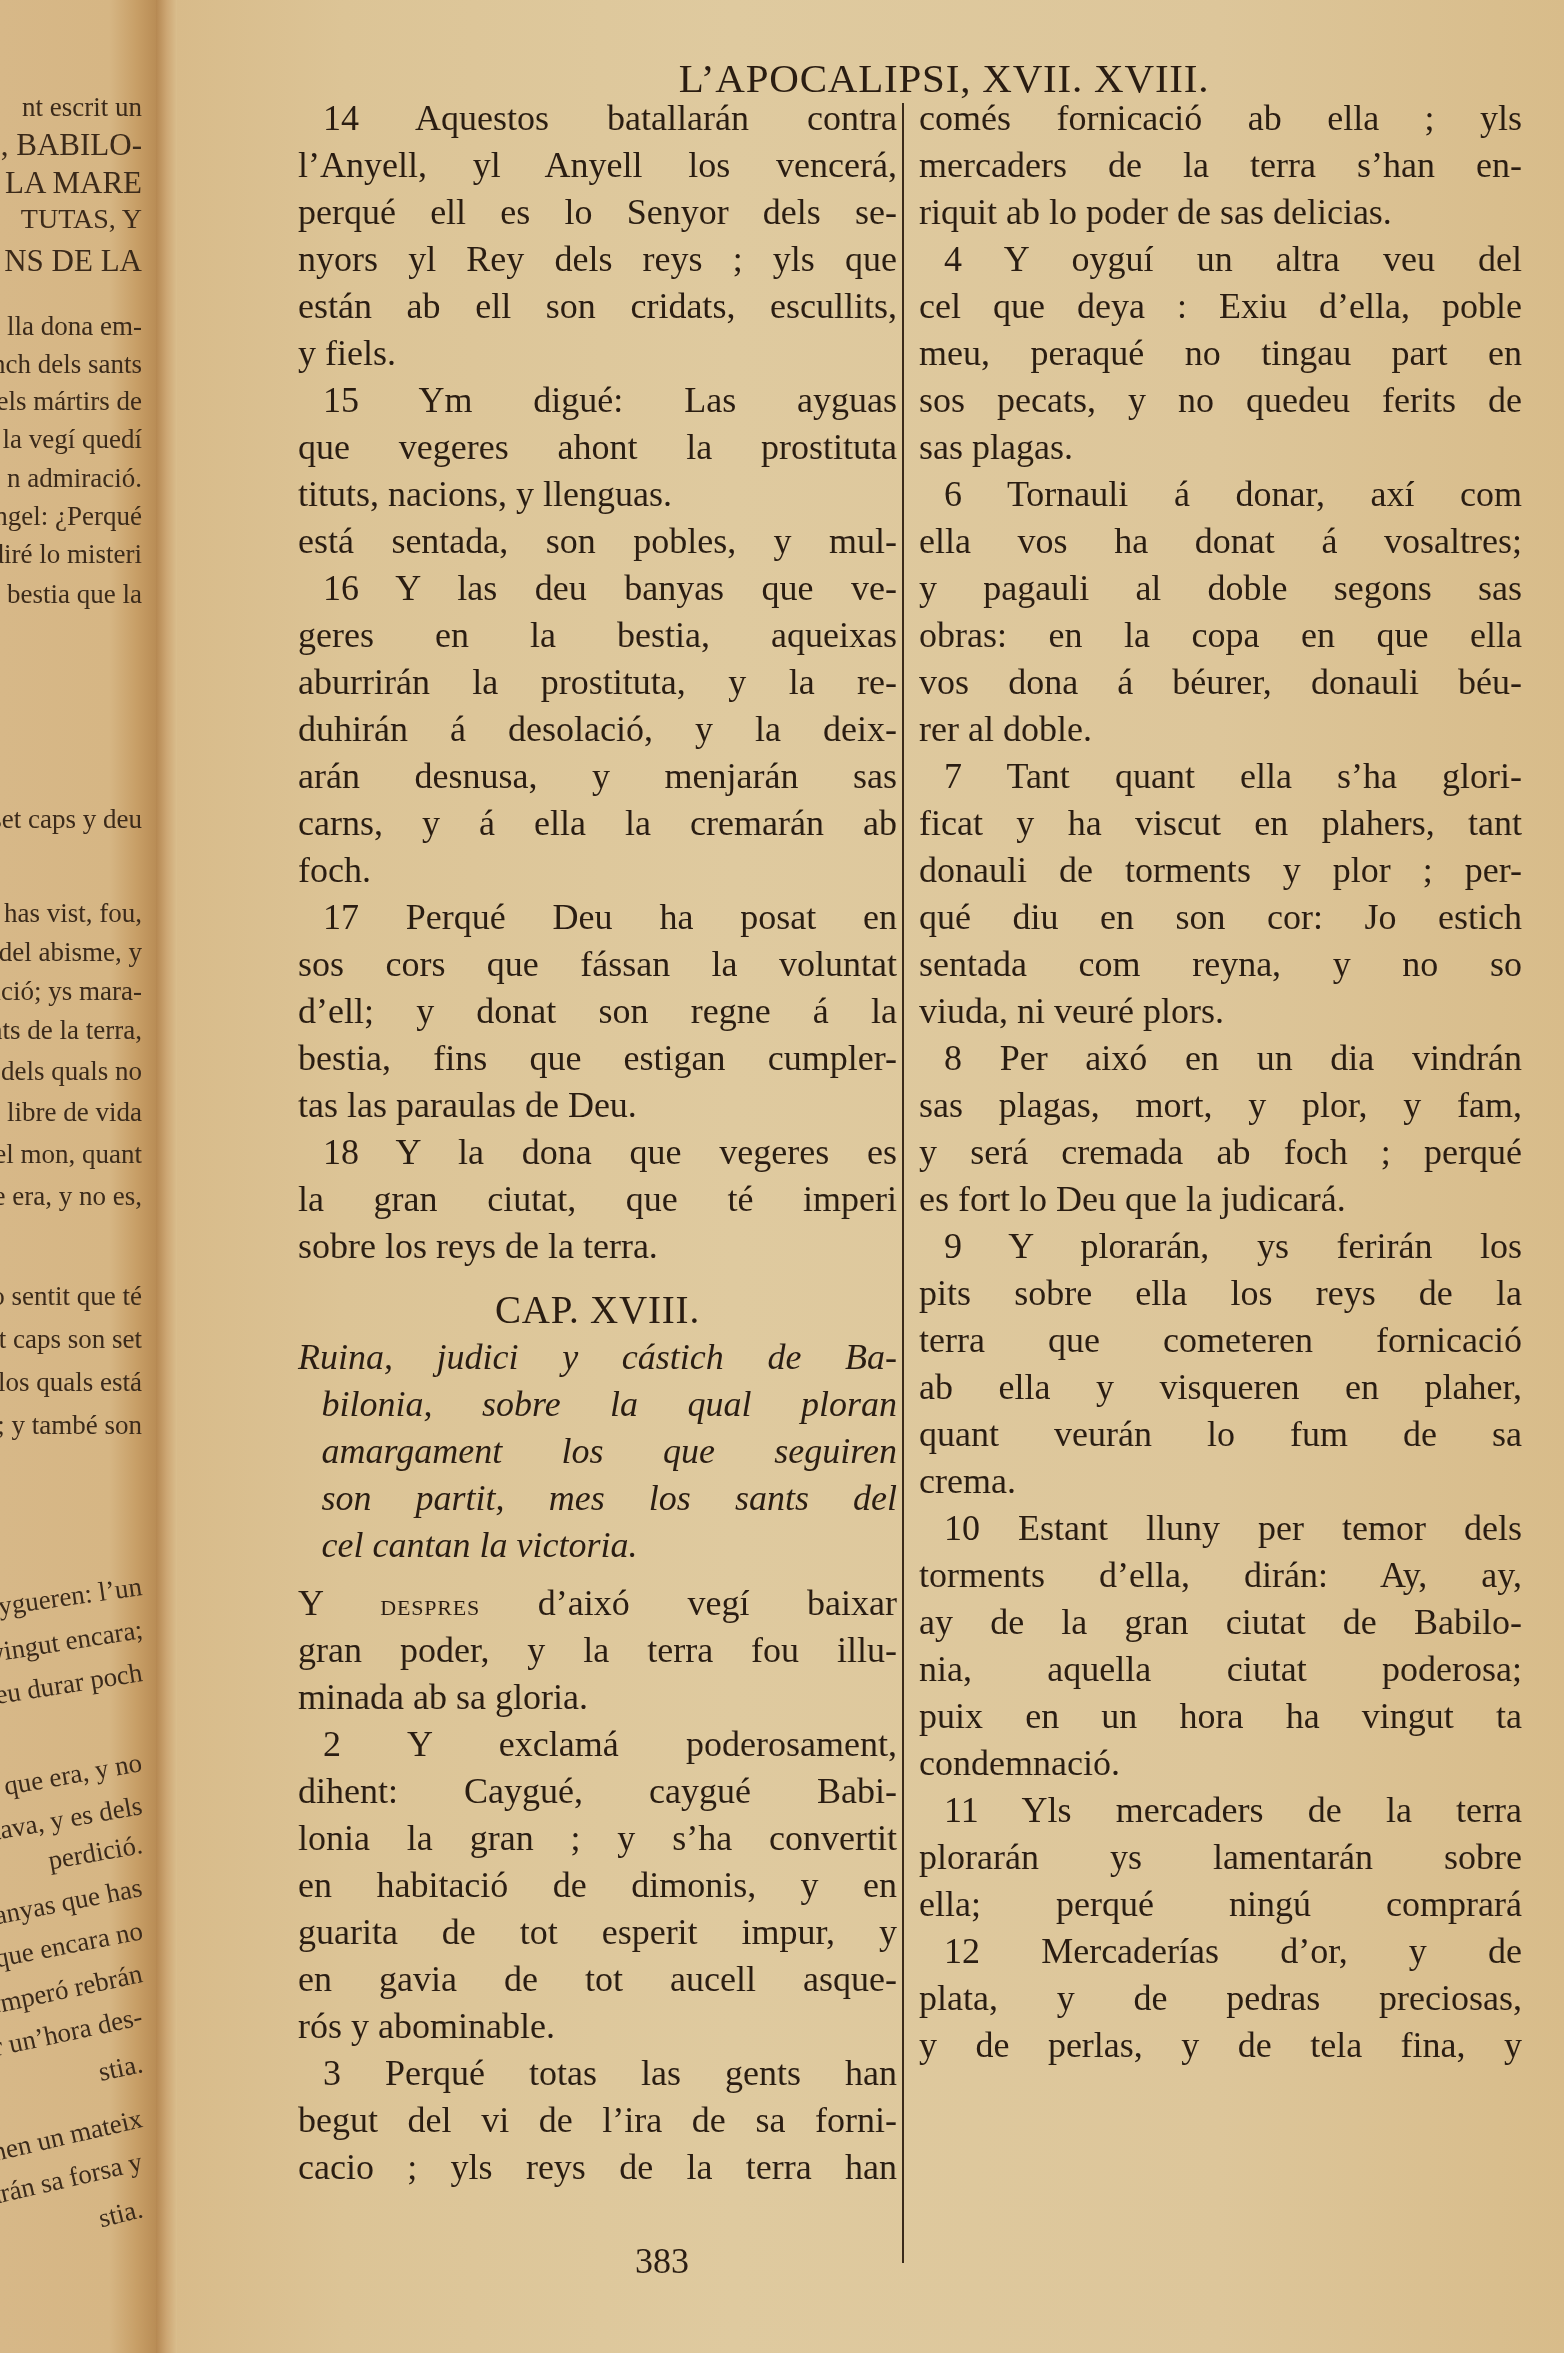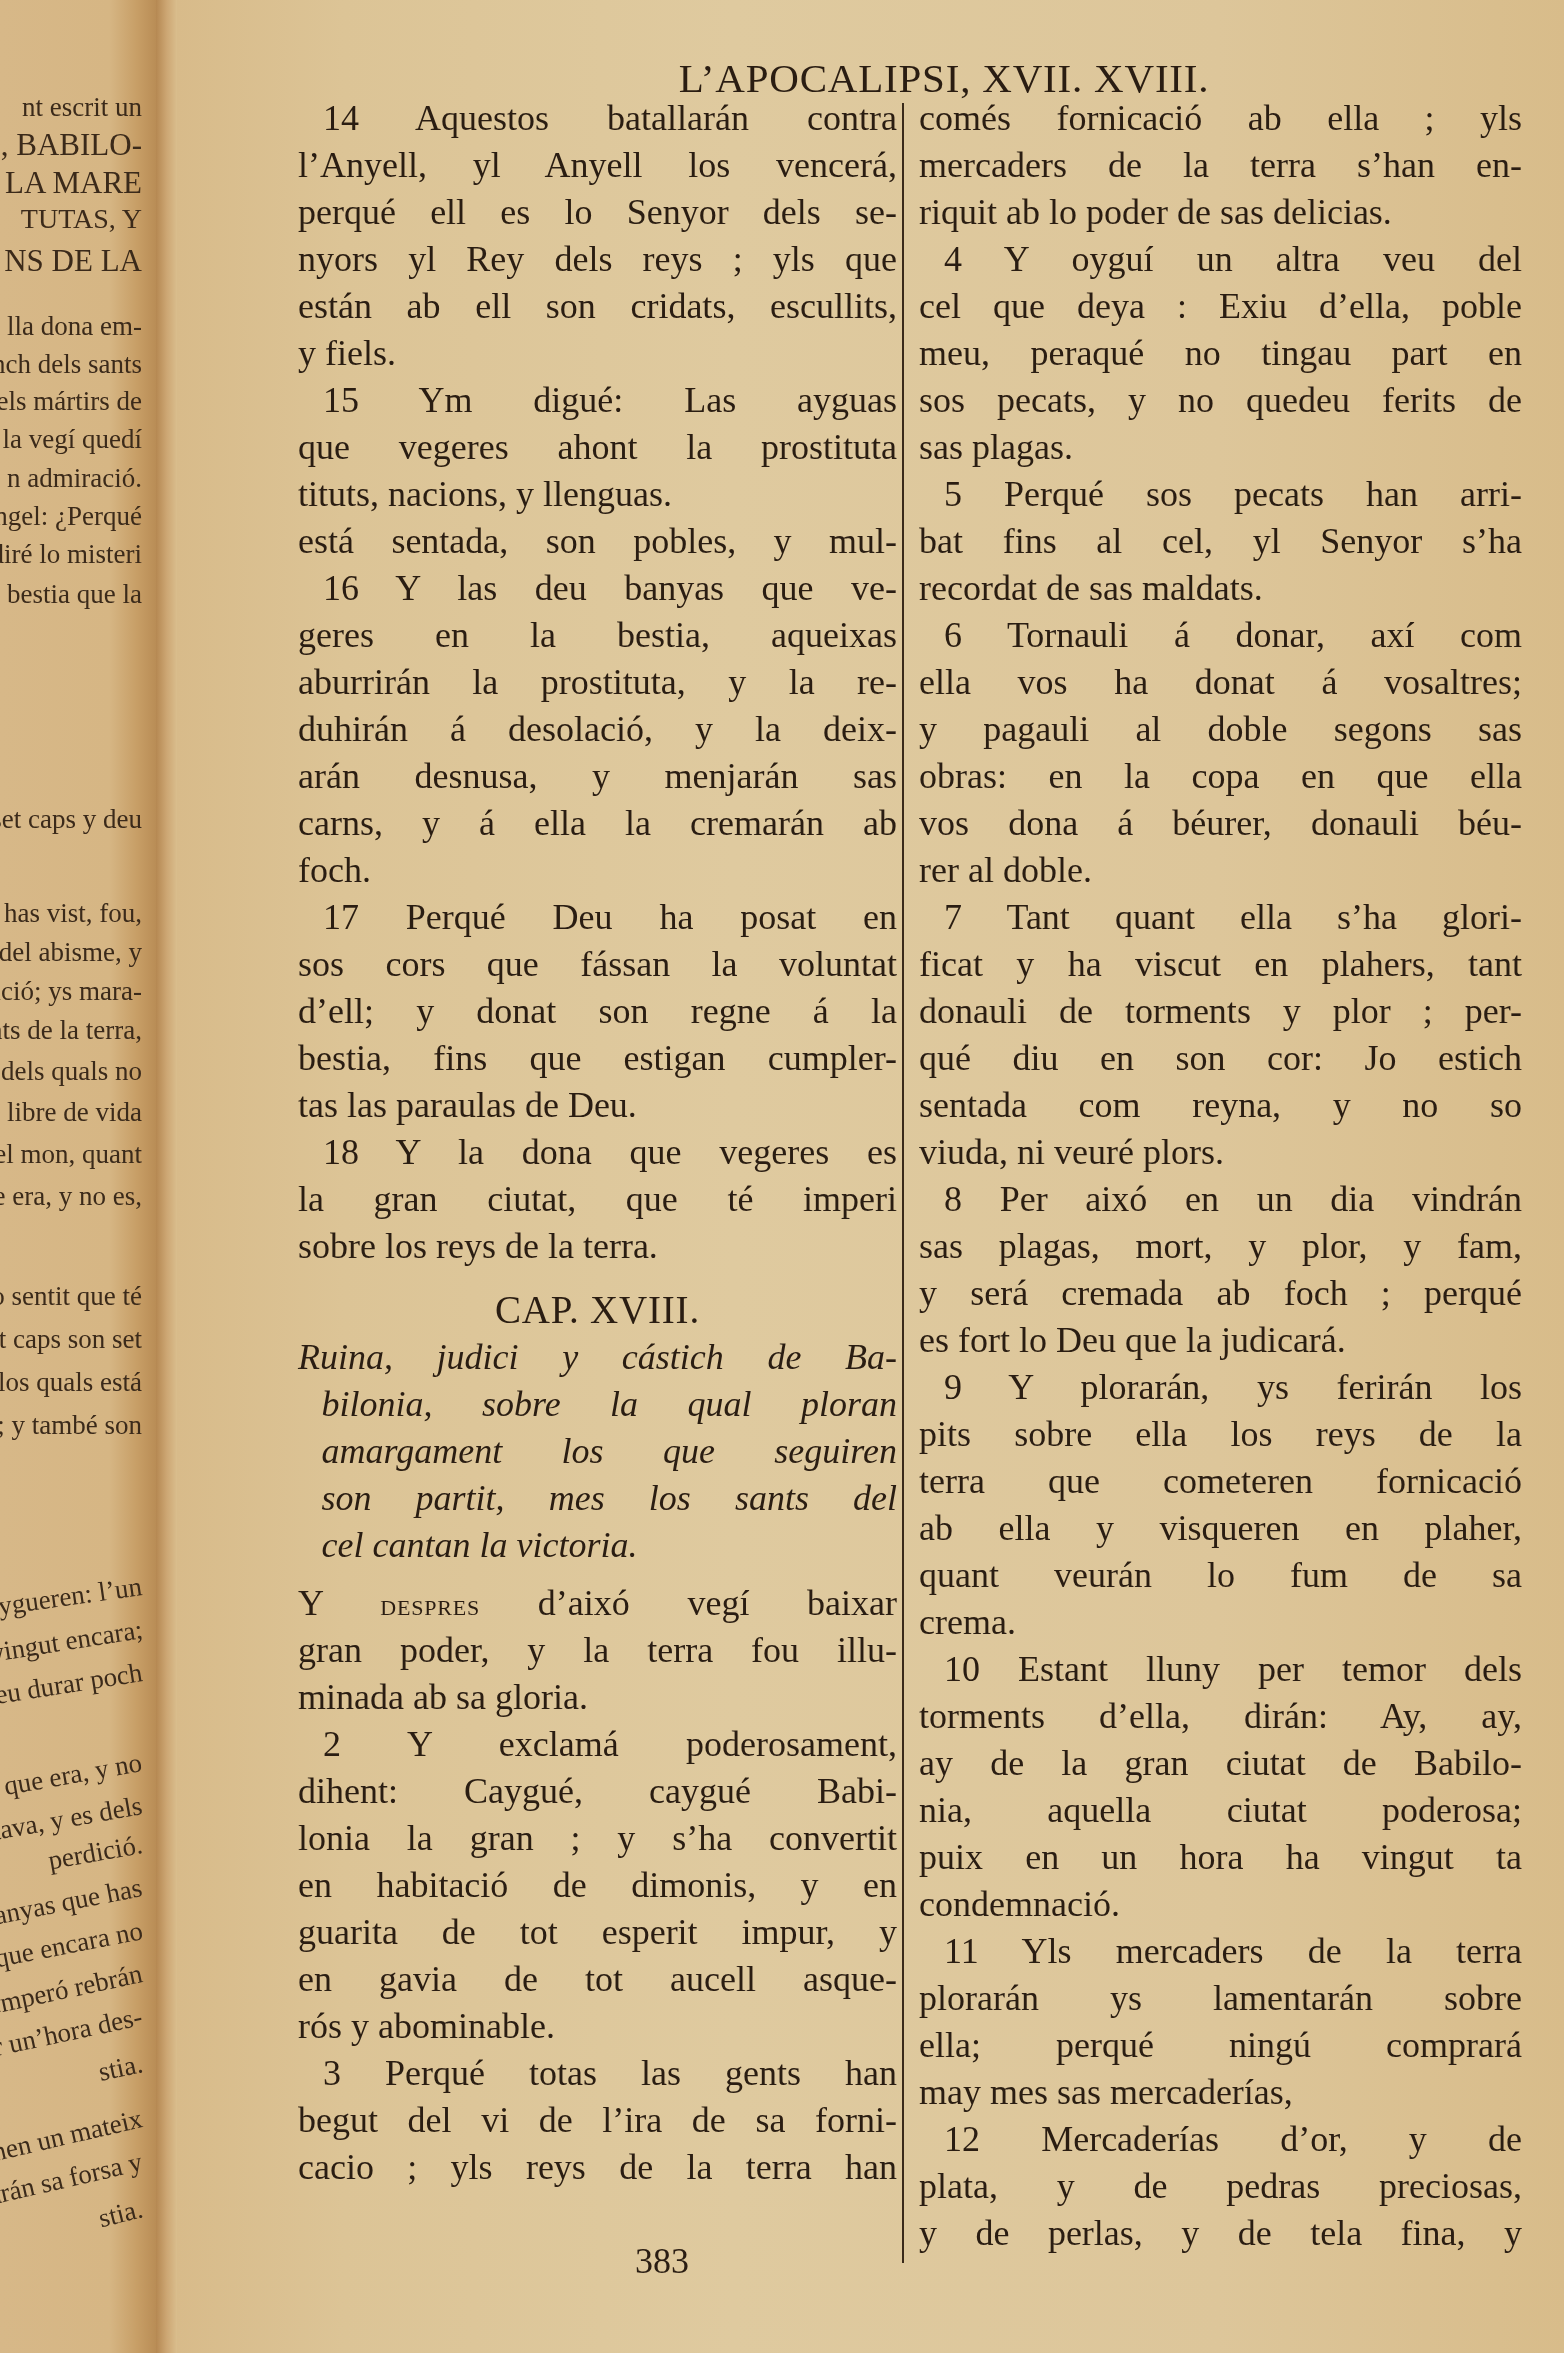--- a/index.html
+++ b/index.html
@@ -187,25 +187,20 @@
       <span class="line last">riquit ab lo poder de sas delicias.</span>
     </div>
     <div>
       <span class="line indent">4 Y oyguí un altra veu del</span>
       <span class="line">cel que deya : Exiu d’ella, poble</span>
       <span class="line">meu, peraqué no tingau part en</span>
       <span class="line">sos pecats, y no quedeu ferits de</span>
       <span class="line last">sas plagas.</span>
     </div>
     <div>
-      <span class="line indent">5 Perqué sos pecats han arri-</span>
-      <span class="line">bat fins al cel, yl Senyor s’ha</span>
-      <span class="line last">recordat de sas maldats.</span>
-    </div>
-    <div>
       <span class="line indent">6 Tornauli á donar, axí com</span>
       <span class="line">ella vos ha donat á vosaltres;</span>
       <span class="line">y pagauli al doble segons sas</span>
       <span class="line">obras: en la copa en que ella</span>
       <span class="line">vos dona á béurer, donauli béu-</span>
       <span class="line last">rer al doble.</span>
     </div>
     <div>
       <span class="line indent">7 Tant quant ella s’ha glori-</span>
       <span class="line">ficat y ha viscut en plahers, tant</span>
@@ -233,21 +228,20 @@
       <span class="line">torments d’ella, dirán: Ay, ay,</span>
       <span class="line">ay de la gran ciutat de Babilo-</span>
       <span class="line">nia, aquella ciutat poderosa;</span>
       <span class="line">puix en un hora ha vingut ta</span>
       <span class="line last">condemnació.</span>
     </div>
     <div>
       <span class="line indent">11 Yls mercaders de la terra</span>
       <span class="line">plorarán ys lamentarán sobre</span>
       <span class="line">ella; perqué ningú comprará</span>
-      <span class="line last">may mes sas mercaderías,</span>
     </div>
     <div>
       <span class="line indent">12 Mercaderías d’or, y de</span>
       <span class="line">plata, y de pedras preciosas,</span>
       <span class="line">y de perlas, y de tela fina, y</span>
     </div>
   </div>
 
   <div class="folio">383</div>
 </div>

